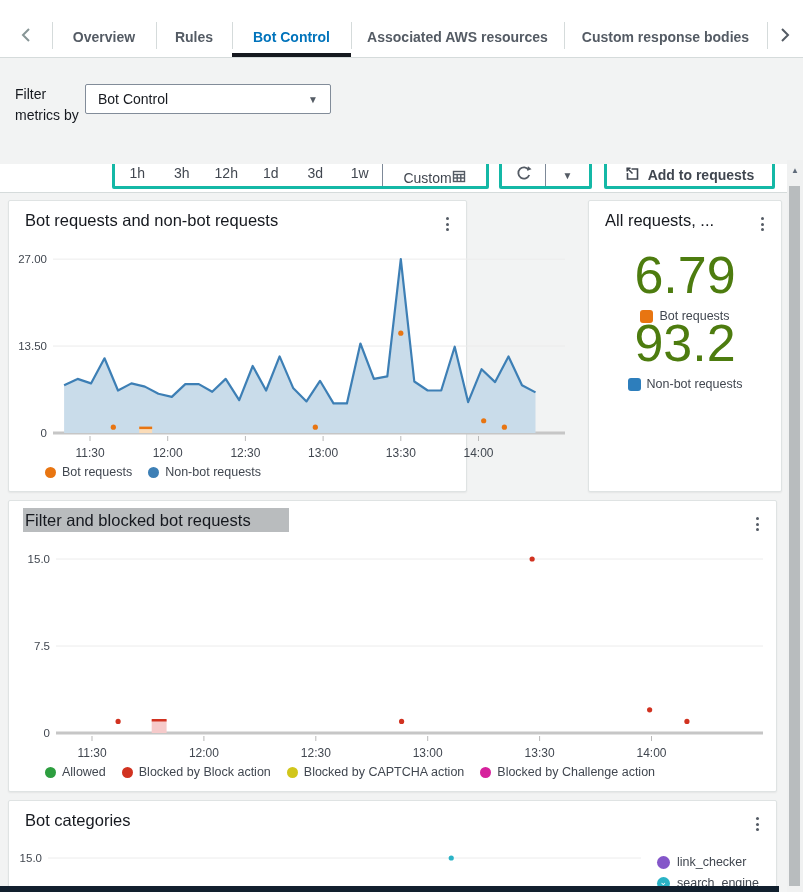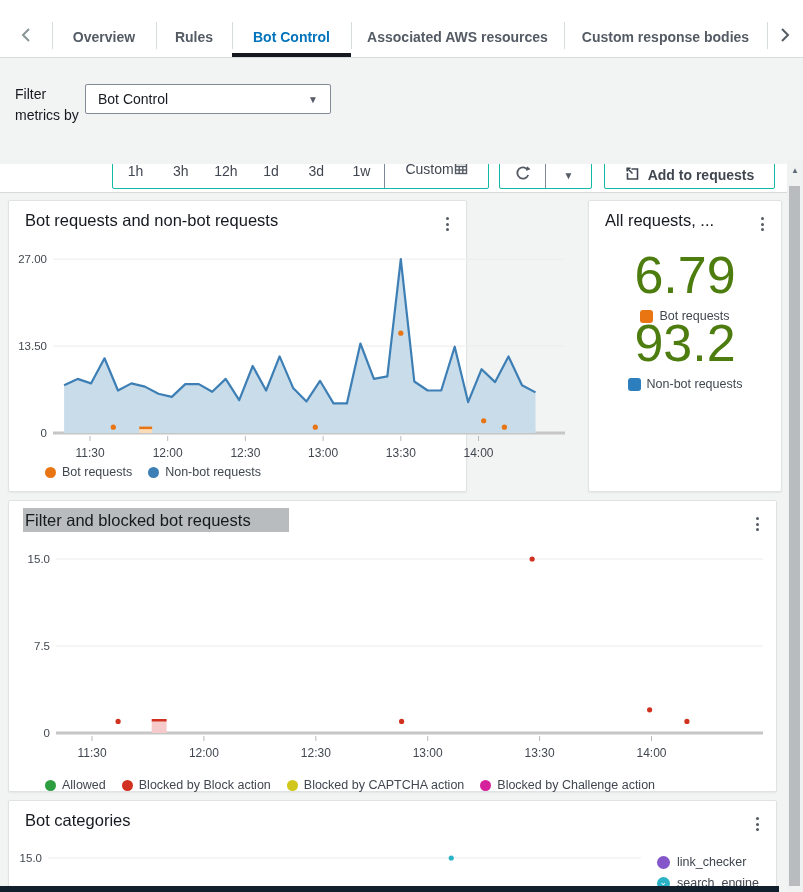--- a/index.html
+++ b/index.html
@@ -20,25 +20,25 @@
   
   #filter-label{position:absolute;left:15px;top:84px;width:64px;font-size:14px;line-height:21px;color:#16191f;}
   #filter-dd{position:absolute;left:85px;top:84px;width:246px;height:30px;background:#fff;
              border:1px solid #828c99;border-radius:2px;display:flex;align-items:center;
              padding:0 12px;box-sizing:border-box;cursor:pointer;}
   #filter-dd .val{font-size:14px;color:#16191f;flex:1;}
   #filter-dd .caret{font-size:10px;color:#545b64;}
   
   #toolbar{position:absolute;left:0;top:164px;width:788px;height:28px;background:#fff;
            border-bottom:1px solid #d5dbdb;overflow:hidden;}
-  .tb{position:absolute;top:-8px;height:33px;box-sizing:border-box;border:1px solid #14b8a6;
+  .tb{position:absolute;top:-8px;height:33px;box-sizing:border-box;border:3px solid #14b8a6;
       border-radius:2px;display:flex;align-items:center;font-size:14px;color:#414750;background:#fff;}
   #seg{left:112px;width:377px;}
   #seg .rng{flex:1;text-align:center;cursor:pointer;padding-top:6px;height:100%;box-sizing:border-box;}
-  #seg .custom{width:104px;border-left:1px solid #7d8998;height:100%;display:flex;align-items:flex-start;
+  #seg .custom{width:104px;border-left:1px solid #7d8998;height:100%;display:flex;align-items:flex-end;
                justify-content:center;cursor:pointer;padding-top:4px;box-sizing:border-box;}
   #refresh-group{left:499px;width:93px;}
   #refresh-group .cell{flex:1;height:100%;display:flex;align-items:center;justify-content:center;
                        cursor:pointer;padding-top:5px;box-sizing:border-box;}
   #refresh-group .cell+.cell{border-left:1px solid #7d8998;}
   #refresh-group .caret{font-size:10px;color:#545b64;}
   #add-btn{left:604px;width:171px;justify-content:center;gap:8px;cursor:pointer;font-weight:bold;padding-top:4px;}
   
   #scrollbar{position:absolute;right:0;top:160px;width:16px;height:732px;background:#f0f1f1;}
   #scroll-up{height:20px;display:flex;align-items:center;justify-content:center;
@@ -54,21 +54,21 @@
   .kebab i{width:3px;height:3px;border-radius:50%;background:#545b64;}
   #panel1{left:8px;top:200px;width:459px;height:292px;}
   #panel2{left:588px;top:200px;width:194px;height:292px;}
   #panel3{left:8px;top:500px;width:769px;height:292px;}
   #panel4{left:8px;top:800px;width:769px;height:92px;overflow:hidden;}
   .chart-svg{position:absolute;left:0;}
   #svg1,#svg3{top:36px;}
   #svg4{top:40px;}
   svg text{font-family:"Liberation Sans",sans-serif;}
   .legend{position:absolute;left:36px;display:flex;gap:16px;align-items:center;font-size:12.5px;color:#414750;}
-  #legend1{top:264px;} #legend3{top:277px;}
+  #legend1{top:264px;} #legend3{top:264px;}
   .legend .item{display:flex;align-items:center;gap:6px;cursor:pointer;}
   .chip{width:11px;height:11px;border-radius:50%;flex:0 0 auto;}
   
   .metric{text-align:center;}
   .metric .big{font-size:52px;color:#4d7c0f;line-height:1;}
   .metric .mlegend{display:flex;align-items:center;justify-content:center;gap:6px;
                    font-size:12.5px;color:#414750;margin-top:8px;cursor:pointer;}
   .sq{width:13px;height:13px;border-radius:3px;flex:0 0 auto;}
   #metric1{position:absolute;left:0;right:0;top:48px;}
   #metric2{position:absolute;left:0;right:0;top:116px;}

